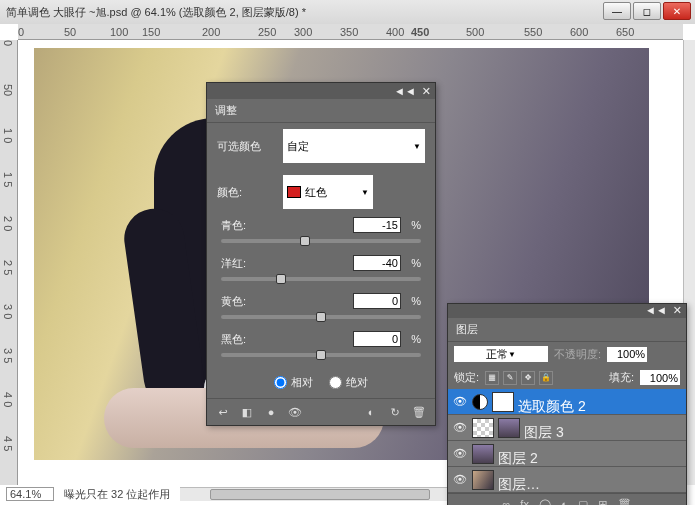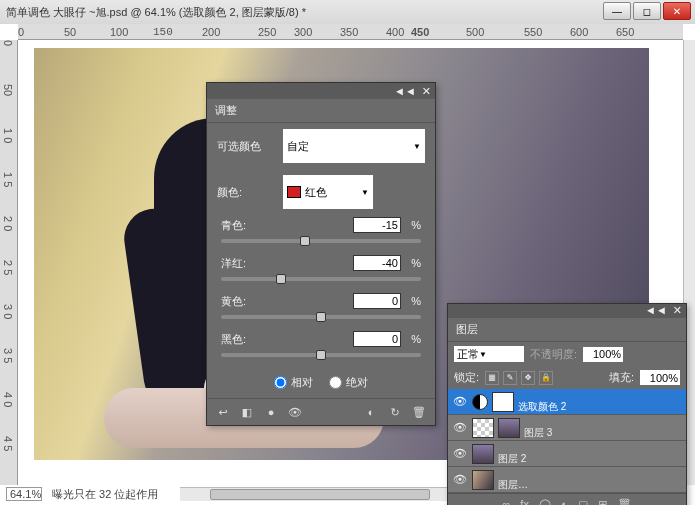--- a/index.html
+++ b/index.html
@@ -18,21 +18,21 @@
 .canvas{position:absolute;left:34px;top:48px;width:615px;height:412px;background:linear-gradient(110deg,#b8a87a 0%,#d8ca8c 15%,#e4d69e 25%,#aaa298 35%,#8a868e 55%,#6c657a 75%,#4a4458 100%);overflow:hidden;}
 .person{position:absolute;left:70px;top:60px;width:240px;height:360px;}
 .hair{position:absolute;left:50px;top:10px;width:160px;height:290px;background:#1a1824;border-radius:60px 60px 40px 40px;}
 .hair2{position:absolute;left:30px;top:100px;width:60px;height:200px;background:#1a1824;border-radius:40px;transform:rotate(-8deg);}
 .arm{position:absolute;left:0px;top:280px;width:280px;height:60px;background:linear-gradient(#e4d0c8,#c8b0a4);border-radius:30px;}
 .sleeve{position:absolute;left:100px;top:260px;width:180px;height:50px;background:#e8e8ec;border-radius:20px 40px 10px 10px;}
 .scrollbar-v{position:absolute;right:0;top:40px;bottom:20px;width:12px;background:#e8e8e8;border-left:1px solid #bbb;}
 .scrollbar-h{position:absolute;bottom:4px;left:180px;right:12px;height:14px;background:#e8e8e8;border-top:1px solid #bbb;}
 .scrollbar-h .thumb{position:absolute;left:30px;width:220px;top:1px;bottom:1px;background:#c8c8c8;border:1px solid #999;border-radius:2px;}
 .status{position:absolute;bottom:4px;left:0;height:14px;display:flex;align-items:center;gap:10px;padding-left:6px;font-size:10px;color:#444;}
-.zoom{width:36px;border:1px solid #999;background:#fff;padding:0 3px;}
+.zoom{width:48px;border:1px solid #999;background:#fff;padding:0 3px;}
 
 
 .adjpanel{position:absolute;left:206px;top:82px;width:230px;background:#6b6b6b;border:1px solid #333;color:#eee;font-size:11px;box-shadow:2px 2px 6px rgba(0,0,0,.3);}
 .adjpanel .hdr{height:16px;background:#5a5a5a;display:flex;align-items:center;justify-content:flex-end;padding:0 4px;gap:6px;font-size:9px;}
 .tab{background:#6b6b6b;padding:4px 8px;border-bottom:1px solid #555;}
 .row{display:flex;align-items:center;padding:6px 10px;gap:6px;}
 .lbl{width:60px;}
 .sel{flex:1;background:#fff;color:#000;height:34px;display:flex;align-items:center;padding:0 4px;justify-content:space-between;}
 .tri{font-size:8px;}
 .swatch{width:14px;height:12px;background:#d42020;border:1px solid #000;display:inline-block;}
@@ -46,55 +46,55 @@
 .radios{display:flex;gap:16px;justify-content:center;padding:8px 0;}
 .radios label{display:flex;align-items:center;gap:4px;}
 .ftr{display:flex;gap:8px;padding:6px 8px;border-top:1px solid #555;background:#6b6b6b;}
 .ftr .ic{width:16px;height:14px;display:flex;align-items:center;justify-content:center;color:#ddd;font-size:11px;}
 .spacer{flex:1;}
 
 
 .layerspanel{position:absolute;left:447px;top:303px;width:240px;background:#6b6b6b;border:1px solid #333;color:#eee;box-shadow:2px 2px 6px rgba(0,0,0,.3);}
 .layerspanel .hdr{height:14px;background:#5a5a5a;display:flex;justify-content:flex-end;padding:0 4px;gap:6px;font-size:9px;}
 .lp-row{display:flex;align-items:center;padding:4px 6px;gap:6px;font-size:10px;}
-.blend{width:70px;background:#fff;color:#000;height:16px;display:flex;align-items:center;padding:0 3px;justify-content:flex-start;}
+.blend{width:94px;background:#fff;color:#000;height:16px;display:flex;align-items:center;padding:0 3px;justify-content:center;}
 .op-lbl{color:#aaa;}
 .pctbox{width:40px;background:#fff;color:#000;height:15px;display:flex;align-items:center;justify-content:flex-end;padding-right:2px;}
 .locks{display:flex;gap:4px;align-items:center;}
 .locks .lk{width:14px;height:14px;border:1px solid #888;display:flex;align-items:center;justify-content:center;font-size:8px;}
 .layerlist{background:#7a7a7a;}
 .layer{display:flex;align-items:center;height:26px;border-bottom:1px solid #5a5a5a;padding:0 4px;gap:4px;}
 .layer.sel{background:#2a7ad4;color:#fff;}
 .eye{width:16px;text-align:center;}
 .thumb-mask{width:22px;height:20px;background:#fff;border:1px solid #333;}
 .thumb-adj{width:16px;height:16px;border-radius:50%;background:linear-gradient(90deg,#000 50%,#fff 50%);border:1px solid #333;}
 .thumb-chk{width:22px;height:20px;background:repeating-conic-gradient(#ccc 0 25%,#fff 0 50%) 0 0/8px 8px;border:1px solid #333;}
 .thumb-img{width:22px;height:20px;background:linear-gradient(#8a7aa4,#4a4050);border:1px solid #333;}
 .thumb-photo{width:22px;height:20px;background:linear-gradient(120deg,#c8a888,#3a3442);border:1px solid #333;}
-.lname{flex:1;font-size:10px;margin-top:11px;}
+.lname{flex:1;font-size:14px;margin-top:11px;}
 .lp-ftr{display:flex;gap:10px;padding:4px 6px;background:#6b6b6b;border-top:1px solid #555;font-size:10px;color:#ccc;justify-content:center;}
 .watermark{position:absolute;right:10px;bottom:18px;color:rgba(255,255,255,.6);font-size:11px;}
 </style>
 </head>
 <body>
 
 <div class="titlebar">
   <span class="titlebar-text">简单调色 大眼仔 ~旭.psd @ 64.1% (选取颜色 2, 图层蒙版/8) *</span>
   <div class="winbtns">
     <div class="winbtn min">—</div>
     <div class="winbtn max">◻</div>
     <div class="winbtn close">✕</div>
   </div>
 </div>
 
 <div class="ruler-h" id="rulerH">
     <span style="left: 0px;">0</span>
     <span style="left: 46px;">50</span>
     <span style="left: 92px;">100</span>
-    <span style="left: 135px; font-family: Liberation Mono, monospace;">150</span>
+    <span style="left: 124px;">150</span>
     <span style="left: 184px;">200</span>
     <span style="left: 240px;">250</span>
     <span style="left: 276px;">300</span>
     <span style="left: 322px;">350</span>
     <span style="left: 368px;">400</span>
     <span style="left: 393px; font-weight: bold;">450</span>
     <span style="left: 448px;">500</span>
     <span style="left: 506px;">550</span>
     <span style="left: 552px;">600</span>
     <span style="left: 598px;">650</span>

